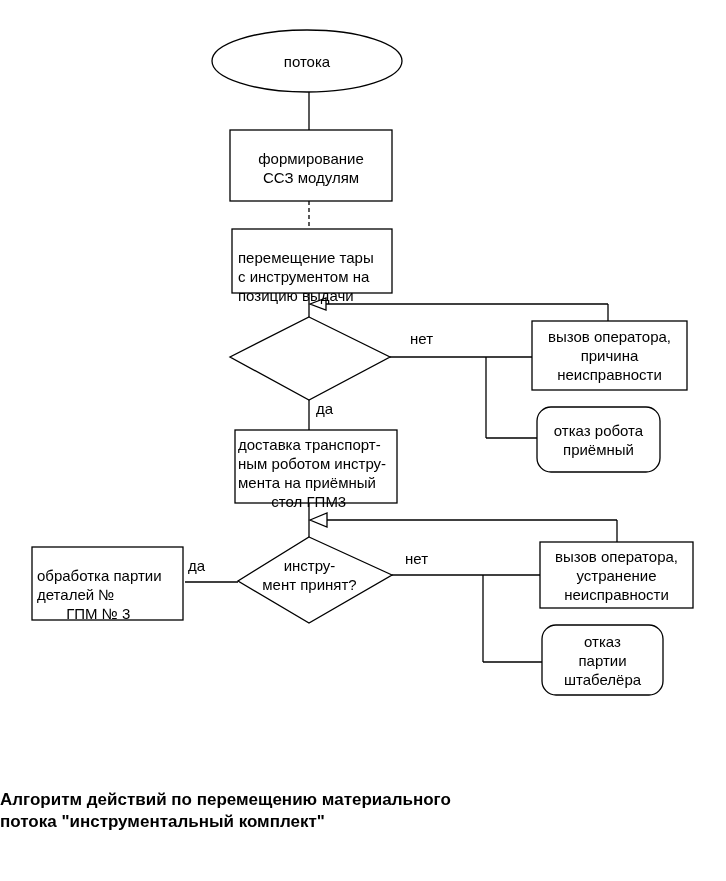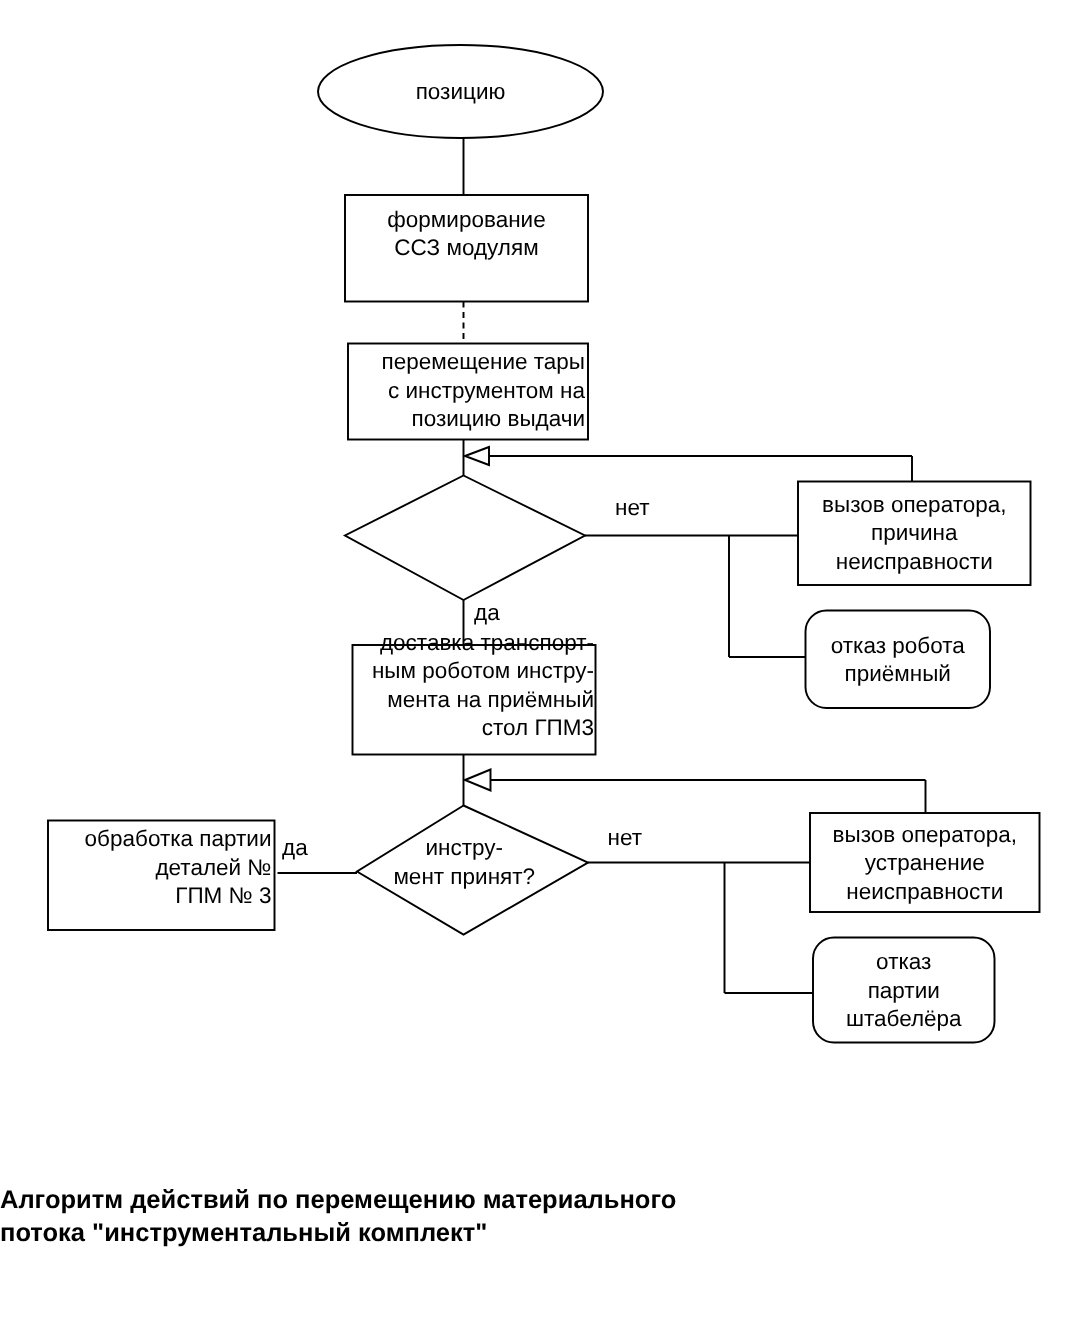--- a/index.html
+++ b/index.html
@@ -20,21 +20,22 @@
     color:#000000;
   }
   .boxtxt{
     display:flex;
     align-items:center;
     justify-content:center;
     text-align:center;
   }
   .lefttxt{
     display:block;
-    text-align:right;
+    text-align:left;
+    margin-top:16px;
   }
   .edge-label{
     position:absolute;
     font-size:15px;
     line-height:16px;
     white-space:pre;
   }
   .caption{
     position:absolute;
     left:0;top:789px;width:726px;
@@ -97,23 +98,23 @@
       <line x1="392" y1="575" x2="540" y2="575"></line>
       <line x1="483" y1="575" x2="483" y2="662"></line>
       <line x1="483" y1="662" x2="542" y2="662"></line>
 
       <rect x="540" y="542" width="153" height="66" fill="#ffffff"></rect>
 
       <rect x="542" y="625" width="121" height="70" rx="14" ry="14" fill="#ffffff"></rect>
     </g>
   </svg>
 
-  <div class="txt boxtxt" style="left:212px;top:30px;width:190px;height:62px">позицию</div>
+  <div class="txt boxtxt" style="left:212px;top:30px;width:190px;height:62px">потока</div>
 
-  <div class="txt boxtxt" style="left:230px;top:114px;width:162px;height:84px">формирование
+  <div class="txt boxtxt" style="left:230px;top:126px;width:162px;height:84px">формирование
 ССЗ модулям</div>
 
   <div class="txt lefttxt" style="left:238px;top:232px;width:152px;height:60px">перемещение тары
 с инструментом на
 позицию выдачи</div>
 
 
   <div class="edge-label" style="left:410px;top:331px">нет</div>
   <div class="edge-label" style="left:316px;top:401px">да</div>
 

